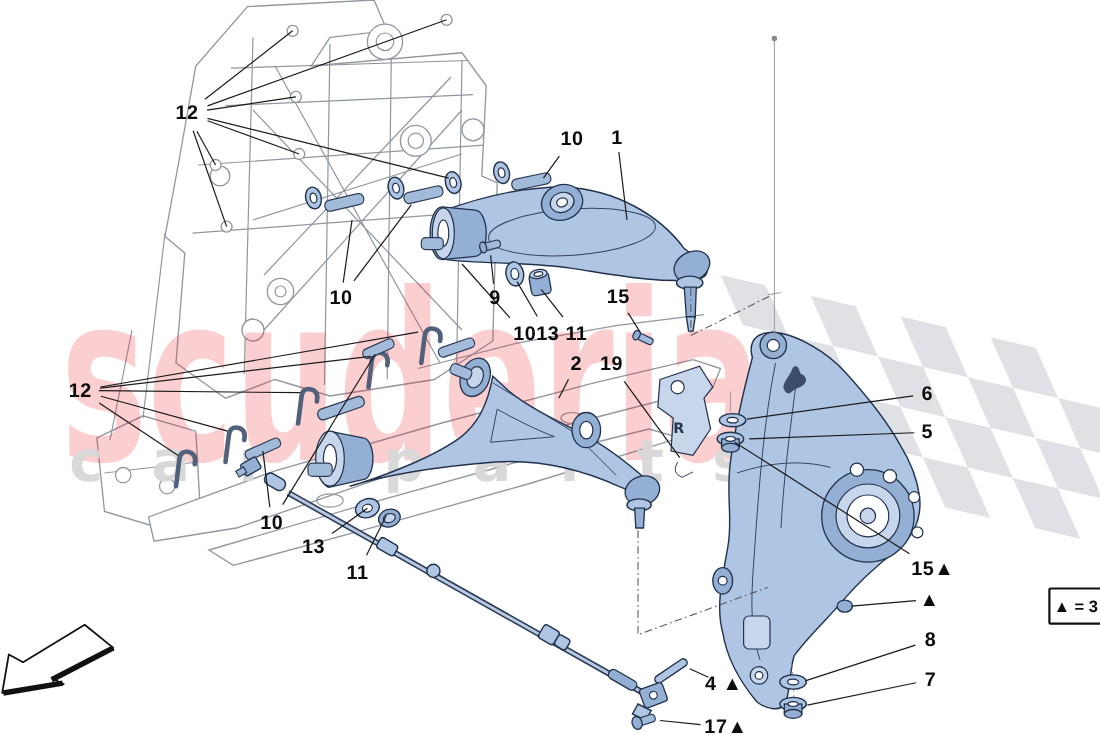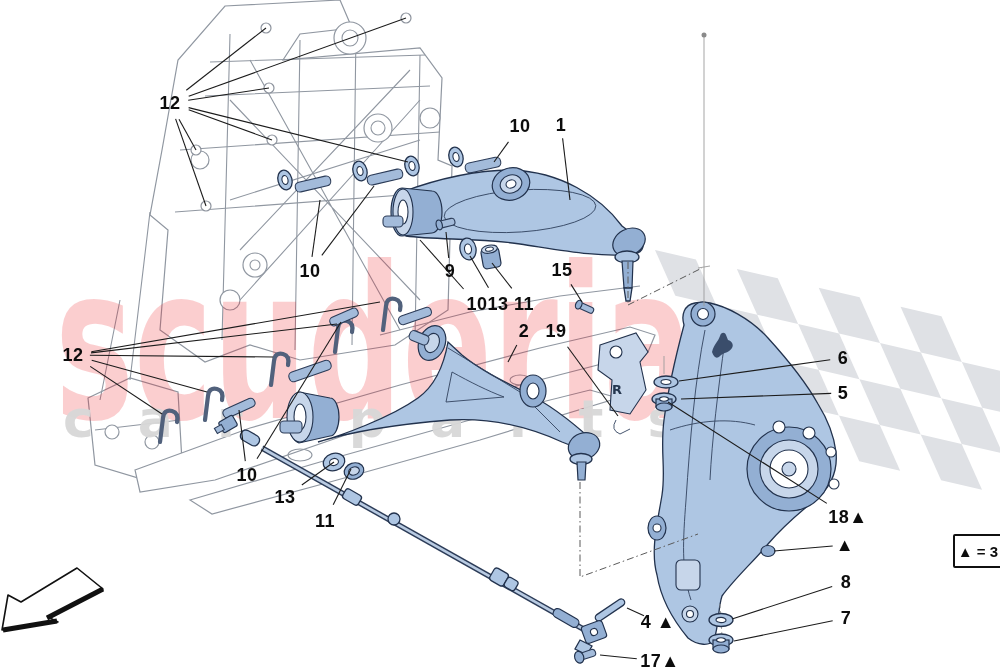--- a/index.html
+++ b/index.html
@@ -383,21 +383,21 @@
       <div class="callout" style="left: 524px; top: 304px;">11</div>
       <div class="callout" style="left: 562px; top: 270px;">15</div>
       <div class="callout" style="left: 524px; top: 331px;">2</div>
       <div class="callout" style="left: 556px; top: 331px;">19</div>
       <div class="callout" style="left: 73px; top: 355px;">12</div>
       <div class="callout" style="left: 247px; top: 475px;">10</div>
       <div class="callout" style="left: 285px; top: 497px;">13</div>
       <div class="callout" style="left: 325px; top: 521px;">11</div>
       <div class="callout" style="left: 843px; top: 358px;">6</div>
       <div class="callout" style="left: 843px; top: 393px;">5</div>
-      <div class="callout" style="left: 848px; top: 517px;">18▲</div>
+      <div class="callout" style="left: 848px; top: 517px;">15▲</div>
       <div class="callout" style="left: 845px; top: 545px;">▲</div>
       <div class="callout" style="left: 846px; top: 582px;">8</div>
       <div class="callout" style="left: 846px; top: 618px;">7</div>
       <div class="callout" style="left: 658px; top: 622px;">4 ▲</div>
       <div class="callout" style="left: 660px; top: 661px;">17▲</div>
     </div>
 
 <div id="legend-box">
   <span>▲ = 3</span>
 </div>

